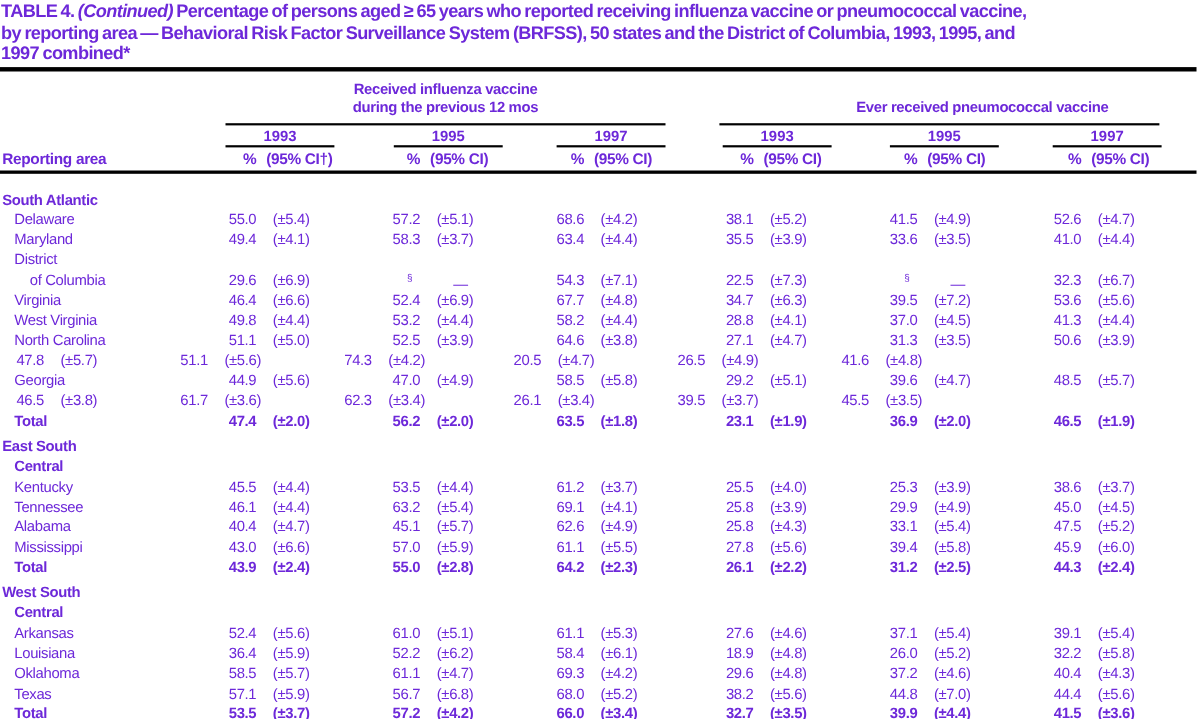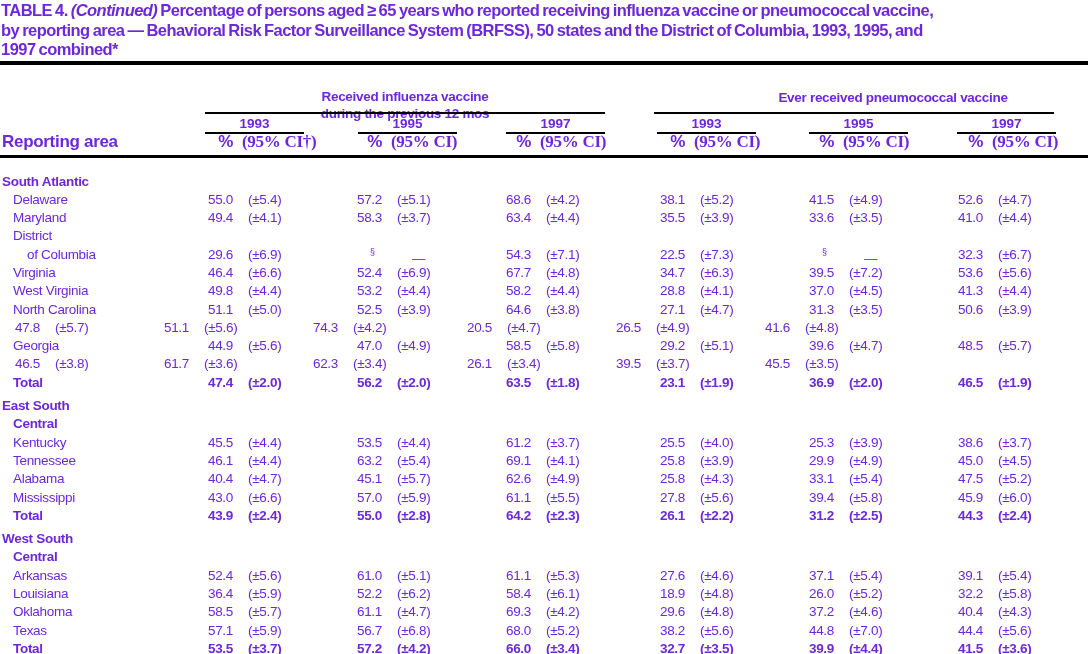--- a/index.html
+++ b/index.html
@@ -10,35 +10,35 @@
     font-family:"Liberation Sans", sans-serif;
   }
   
   .title { padding:1px 2px 0 1px; font-weight:bold; font-size:16.5px;
            line-height:19.5px; letter-spacing:-0.55px; word-spacing:-1px; white-space:nowrap; }
   .title .ital { font-style:italic; }
   .rule-top { height:4px; background:#000; margin-top:1px; }
   
   .thead { position:relative; height:93px; border-bottom:3px solid #000; font-weight:bold; }
   .grp-title { position:absolute; text-align:center; font-size:13.5px; line-height:17px; letter-spacing:-0.3px; }
-  .grp-title-a { left:205px; top:23px; width:400px; }
+  .grp-title-a { left:205px; top:7px; width:400px; }
   .grp-title-b { left:692px; top:24px; width:402px; }
   .grp-rule { position:absolute; top:47px; height:2px; background:#000; }
   .grp-rule-a { left:205px; width:400px; }
   .grp-rule-b { left:654px; width:400px; }
   .yb { position:absolute; top:51px; width:99px; text-align:center; font-size:13.5px; }
   .yb .yrule { height:2px; background:#000; margin-top:1px; }
-  .colrow { position:absolute; left:0; bottom:3px; width:1088px; display:flex; font-size:17px; letter-spacing:-0.3px; }
+  .colrow { position:absolute; left:0; bottom:3px; width:1088px; display:flex; font-size:14px; letter-spacing:-0.3px; }
   
   .namecol { width:193px; flex:none; white-space:nowrap; }
   .grp { width:149px; flex:none; display:flex; }
   .grp.g4 { margin-left:5px; }
   .v { width:40px; flex:none; text-align:right; white-space:nowrap; }
   .c { padding-left:15px; white-space:nowrap; }
-  .colrow .c { padding-left:9px;font-family:Liberation Serif, serif; }
+  .colrow .c { padding-left:9px; }
   .colrow .namecol { padding-left:2px; }
   
   .tbody { border-bottom:4px solid #000; padding-top:16px; }
   .row { display:flex; height:18.3px; align-items:baseline; font-size:13.5px; letter-spacing:-0.3px; }
   .row.bold { font-weight:bold; }
   .row.gap { margin-top:5px; }
   .ind0 { padding-left:2px; }
   .ind1 { padding-left:13px; }
   .ind2 { padding-left:27px; }
   .sig { font-size:9px; position:relative; top:-4px; padding-right:7px; letter-spacing:0; }

